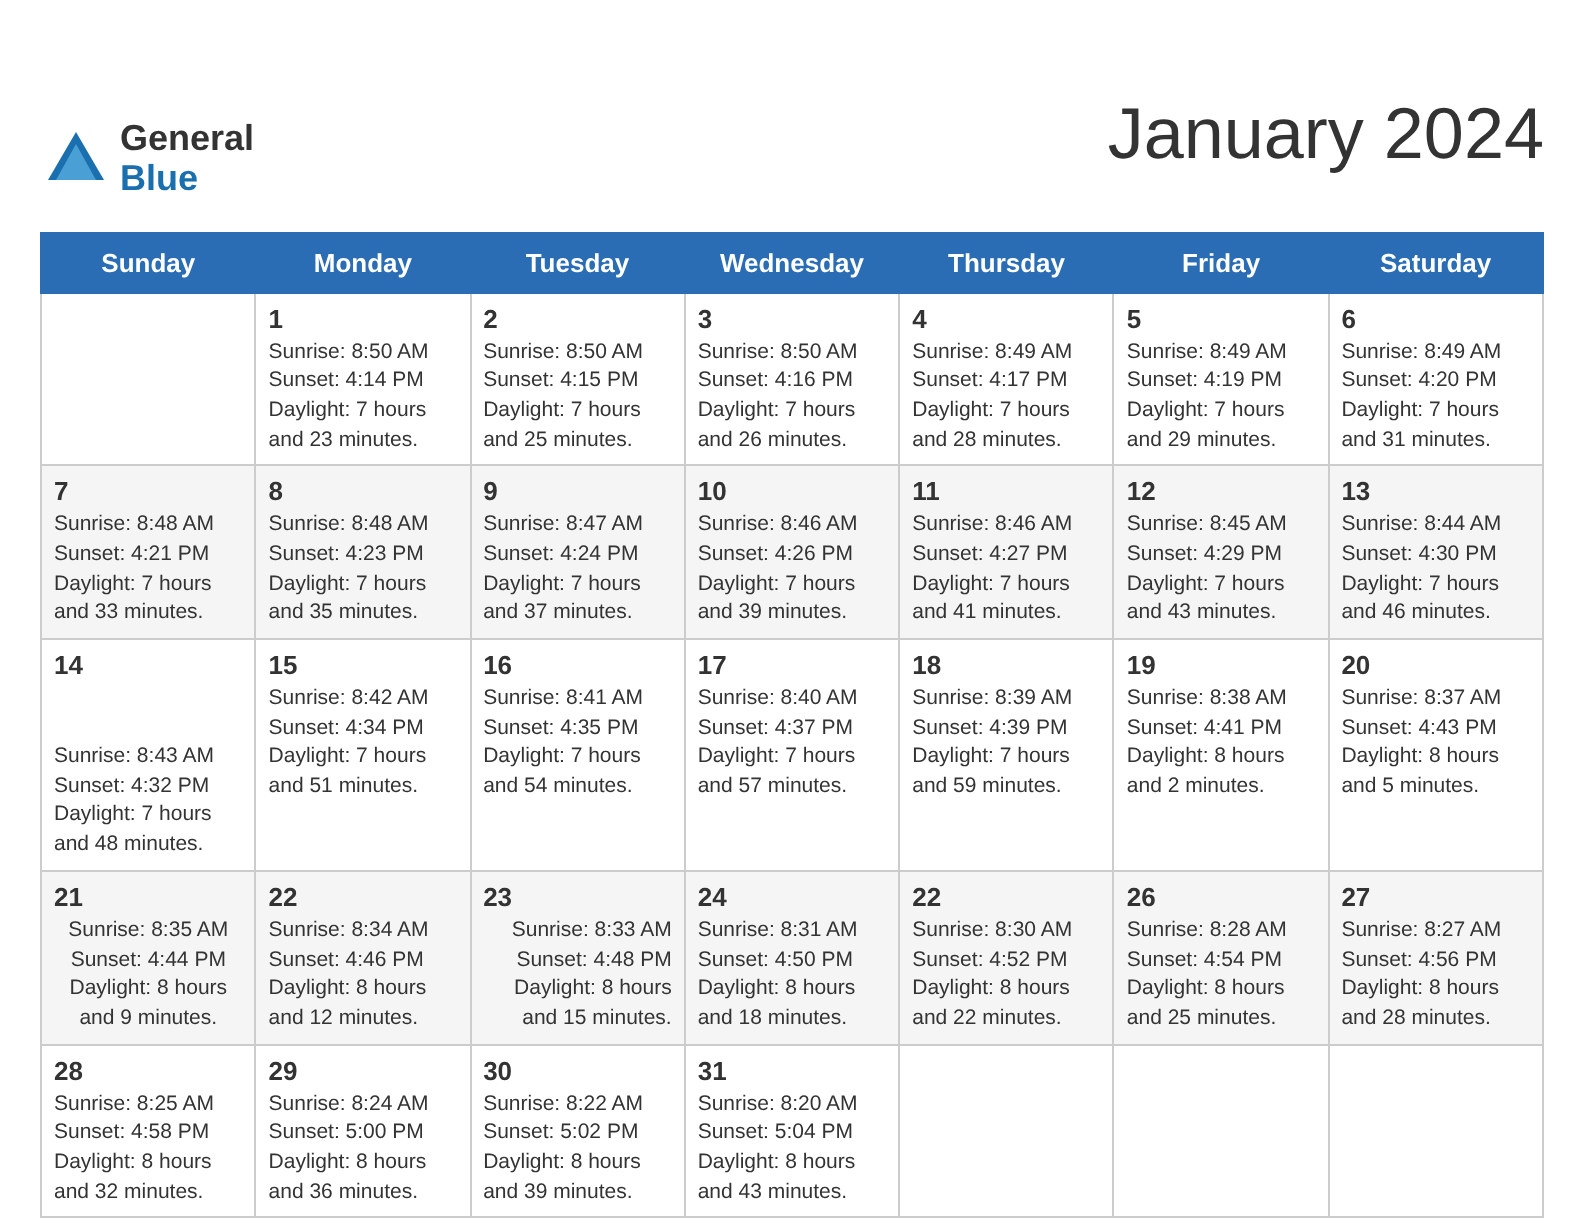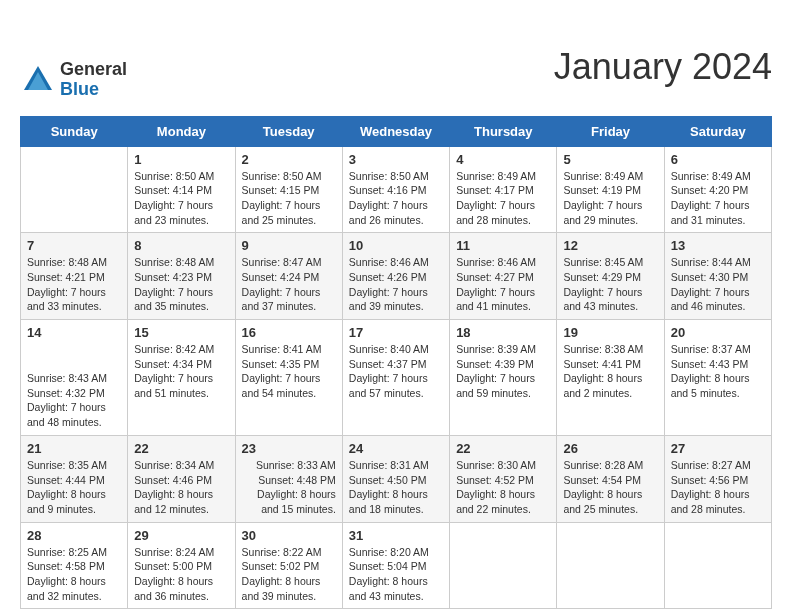--- a/index.html
+++ b/index.html
@@ -272,21 +272,21 @@
           <span class="day-number">20</span>
           <div class="day-info" style="white-space: pre-line;">Sunrise: 8:37 AM
 Sunset: 4:43 PM
 Daylight: 8 hours
 and 5 minutes.</div>
         </td>
       </tr>
       <tr>
         <td>
           <span class="day-number">21</span>
-          <div class="day-info" style="white-space: pre-line;">Sunrise: 8:35 AM
+          <div class="day-info" style="white-space: pre-line; text-align: center;">Sunrise: 8:35 AM
 Sunset: 4:44 PM
 Daylight: 8 hours
 and 9 minutes.</div>
         </td>
         <td>
           <span class="day-number">22</span>
           <div class="day-info" style="white-space: pre-line;">Sunrise: 8:34 AM
 Sunset: 4:46 PM
 Daylight: 8 hours
 and 12 minutes.</div>

